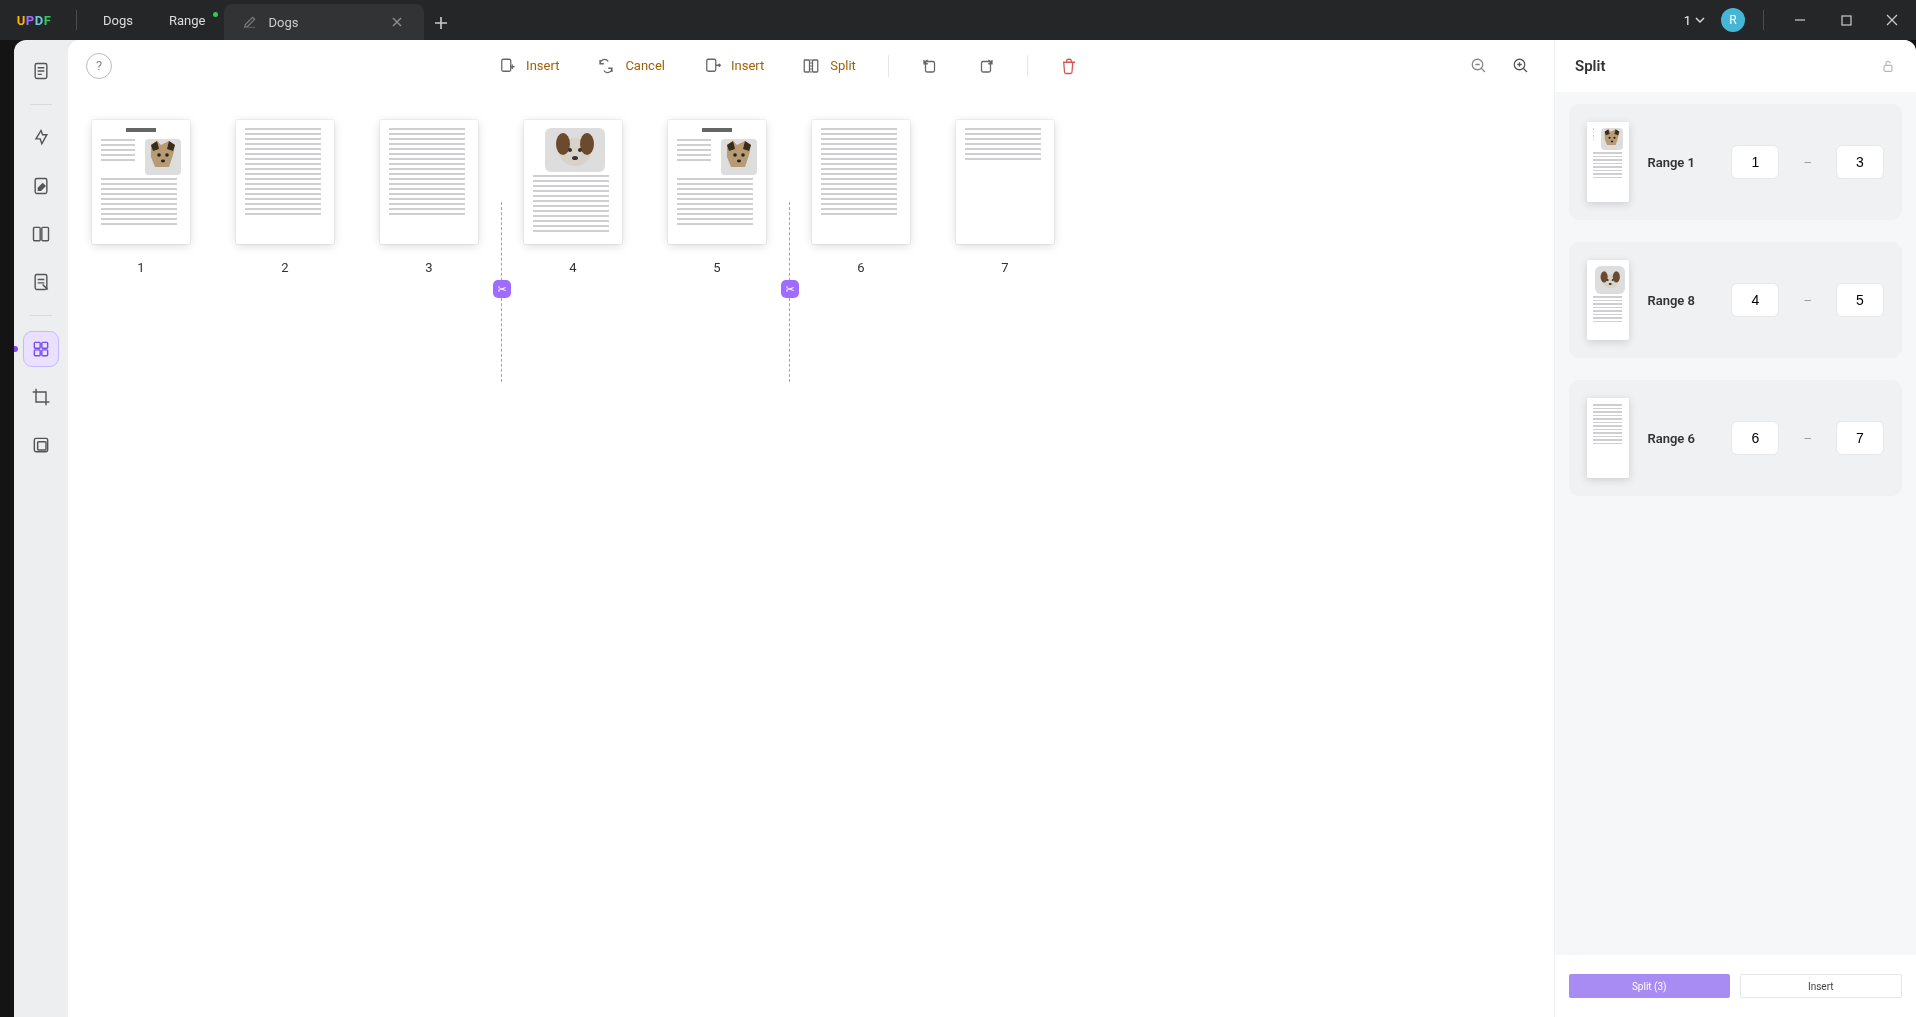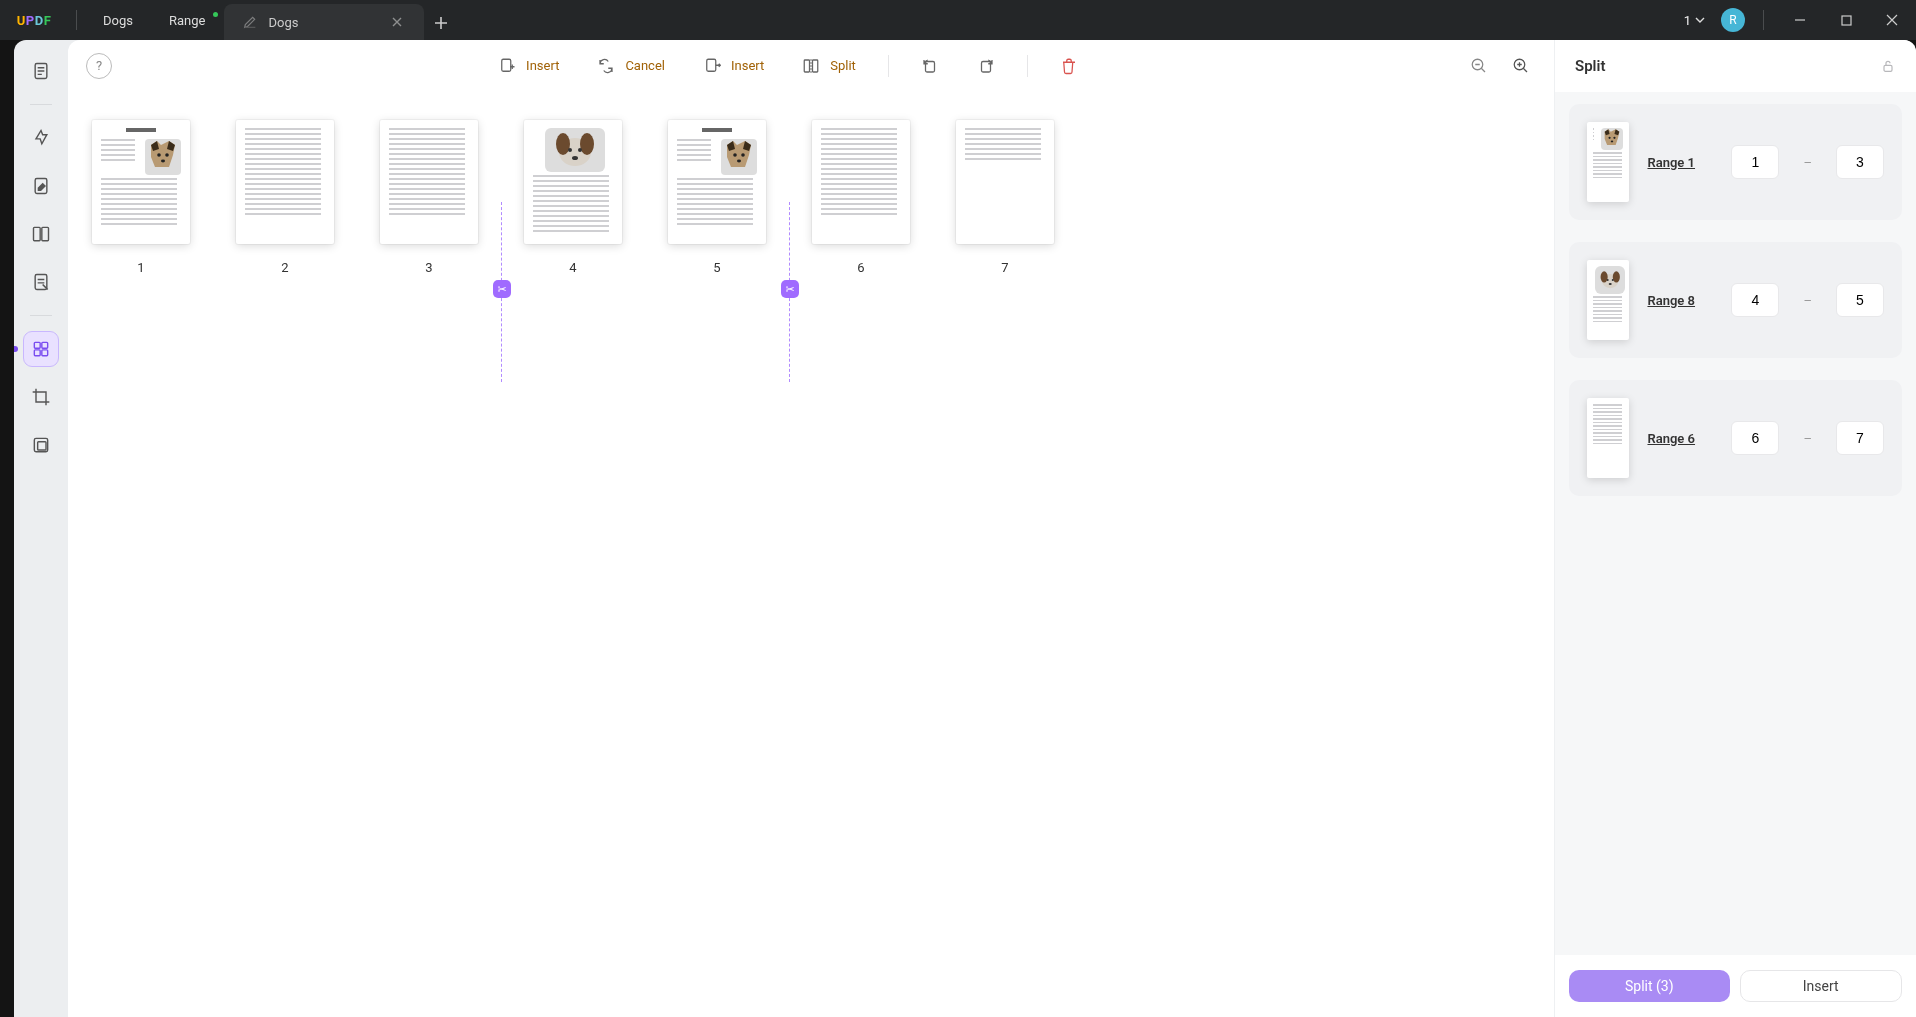--- a/index.html
+++ b/index.html
@@ -60,25 +60,25 @@
   .splitmark[data-pos="2"] { left: calc(24px + 5*(98px + 46px) - 23px); }
 
   
   .rpanel { width:362px; background:#fff; border-left:1px solid #eef0f2; display:flex; flex-direction:column;}
   .rhead { height:52px; display:flex; align-items:center; padding:0 20px; font-weight:600; font-size:15px;}
   .rhead .lock { margin-left:auto; color:#b8b8bb;}
   .rbody { flex:1; overflow:auto; padding:12px 14px 0 14px; background:#f6f7f8;}
   .rangecard { background:#f0f1f3; border-radius:10px; padding:18px 18px; display:flex; align-items:center; gap:18px; margin-bottom:22px;}
   .rthumb { width:62px;height:80px; background:#fff; box-shadow:0 2px 8px rgba(0,0,0,.15); border-radius:2px; padding:6px; display:flex; flex-direction:column; gap:2px;}
   .rthumb .line { height:1.5px;}
-  .rlabel { font-weight:600; flex: 0 0 66px; text-decoration: underline;}
+  .rlabel { font-weight:600; flex: 0 0 66px;}
   .rngbox { width:48px; height:34px; background:#fff; border:1px solid #e8e8ea; border-radius:6px; text-align:center; font-size:14px; outline:none;}
   .dash { color:#999; padding:0 6px;}
   .rfoot { height:62px; display:flex; align-items:center; gap:10px; padding:0 14px; background:#fff;}
-  .btn { flex:1; height:32px; border-radius:10px; display:flex;align-items:center;justify-content:center; cursor:pointer; font-size:14px;}
+  .btn { flex:1; height:24px; border-radius:2px; display:flex;align-items:center;justify-content:center; cursor:pointer; font-size:10px;}
   .btn.primary { background:#a98bf4; color:#fff;}
   .btn.secondary { background:#fff; border:1px solid #e6e6e8; color:#444;}
 
   svg { display:block; }
 </style>
 </head>
 <body>
 
 <div class="app">
 

